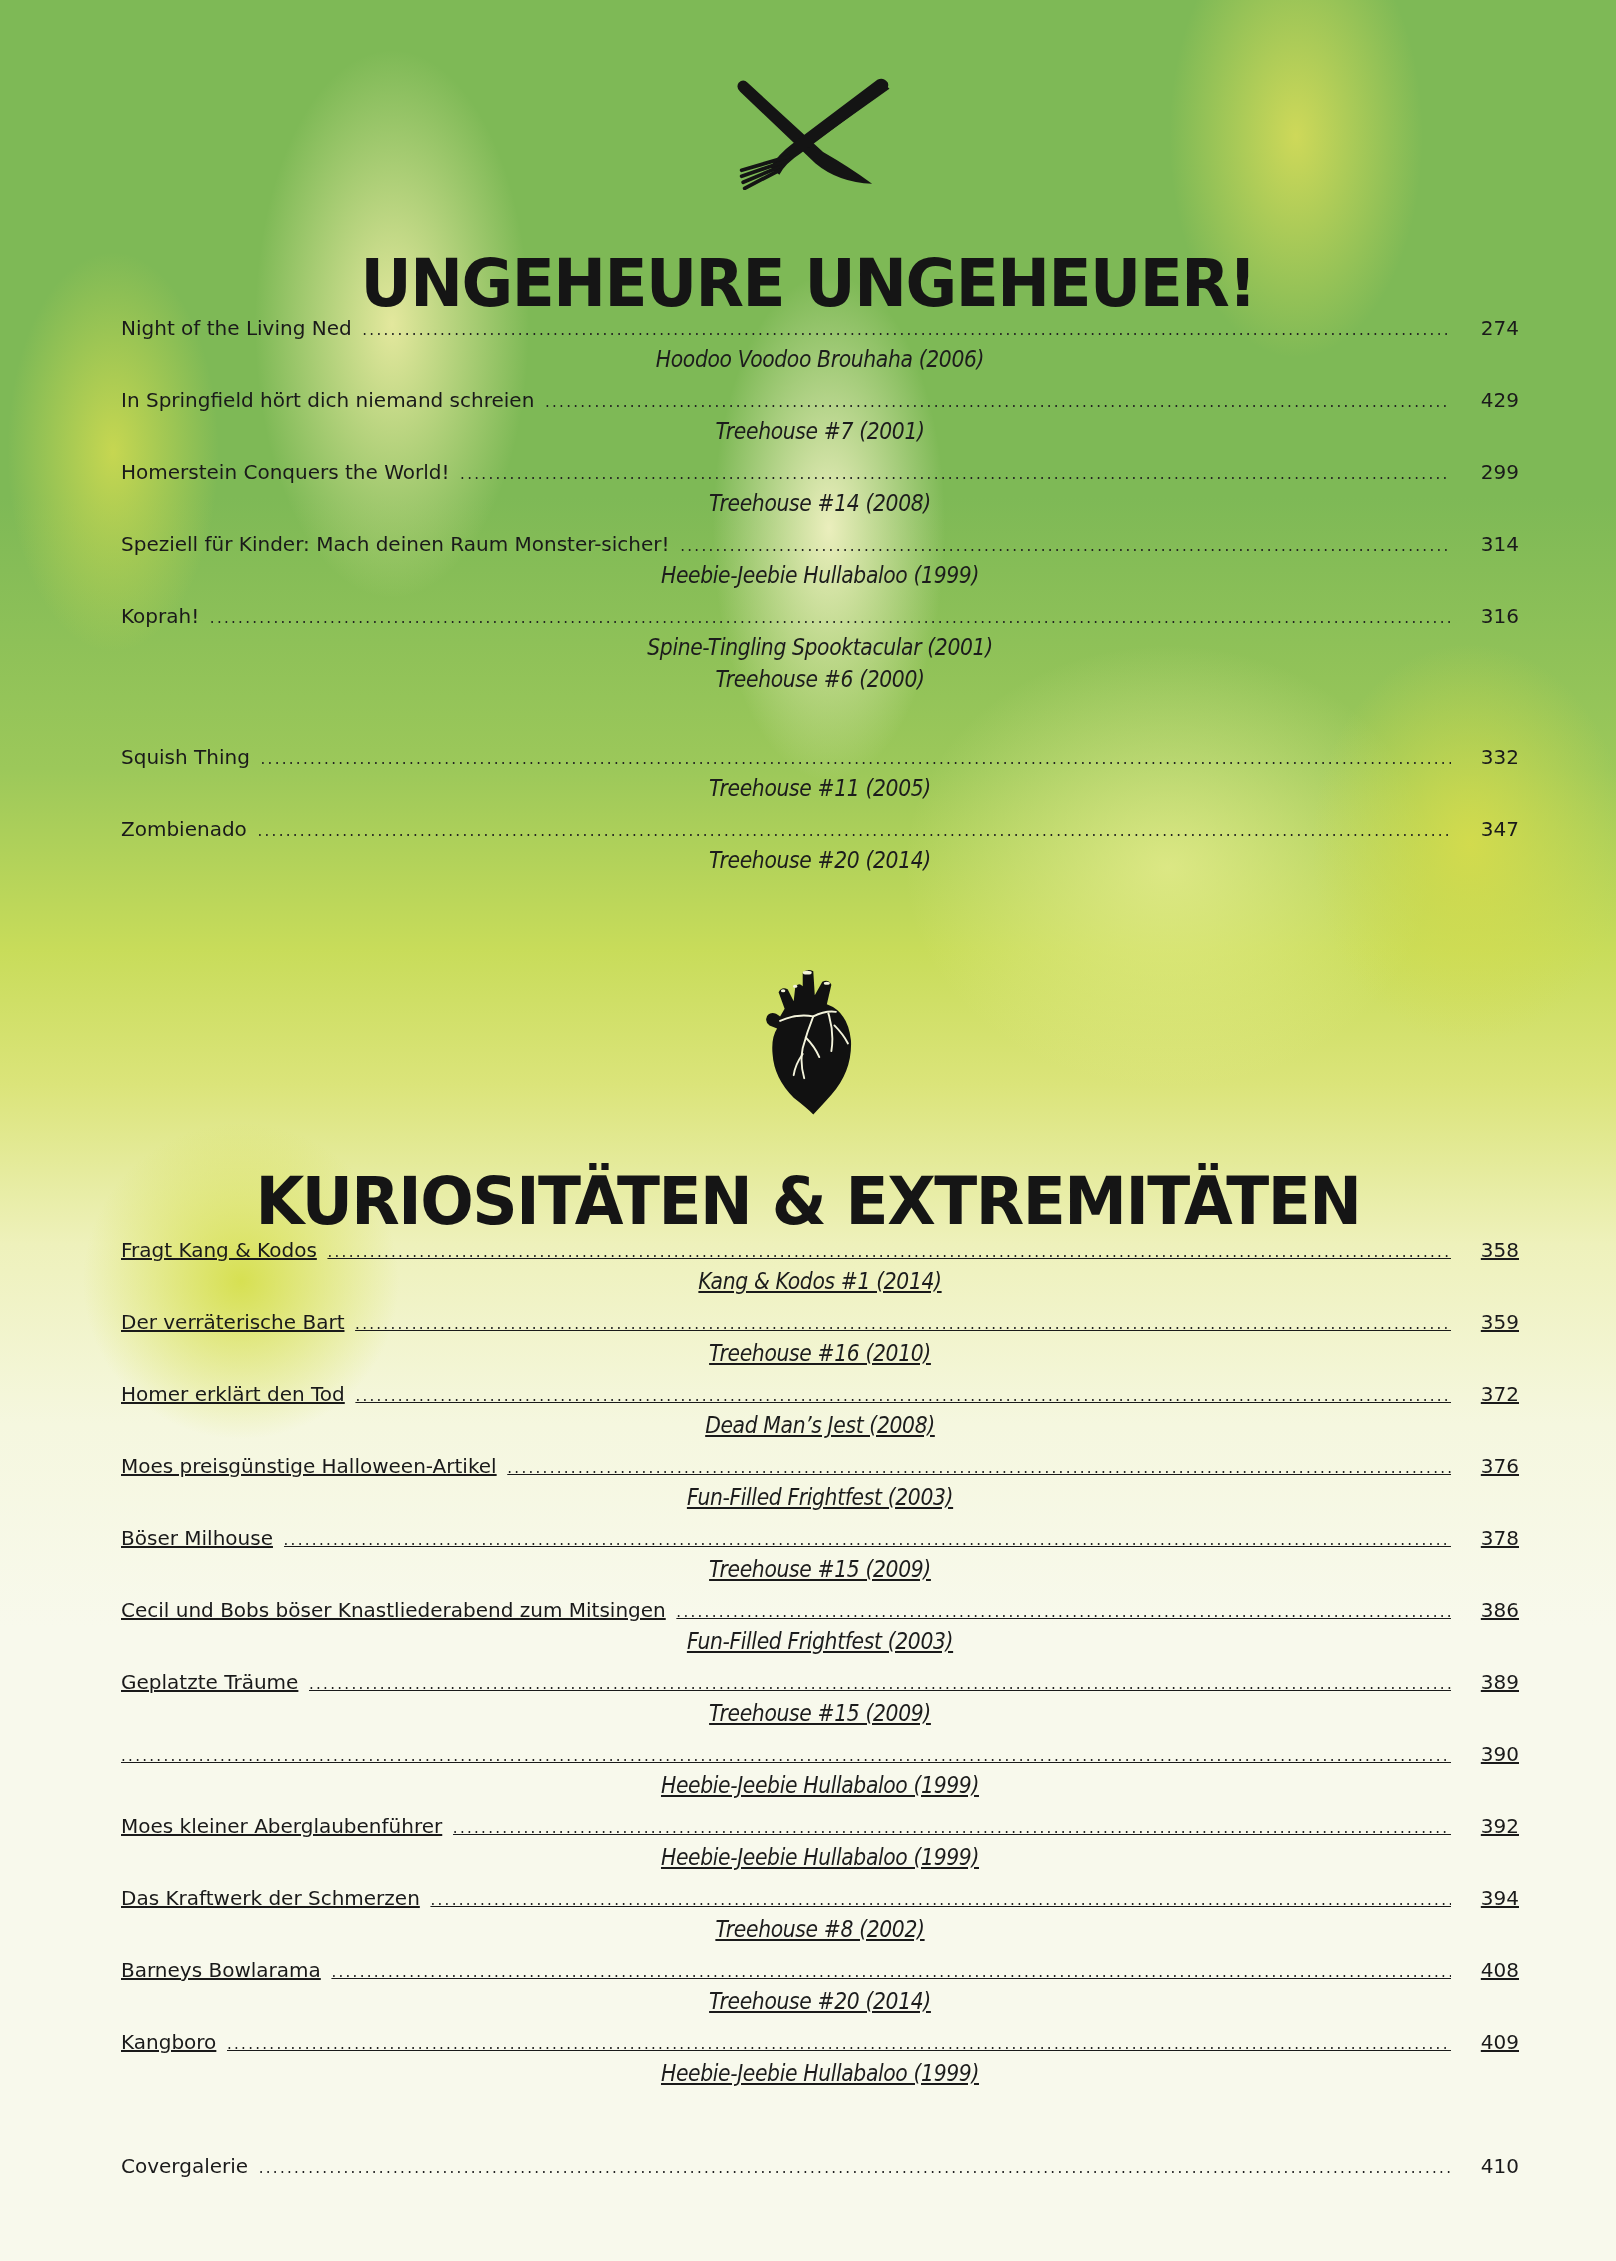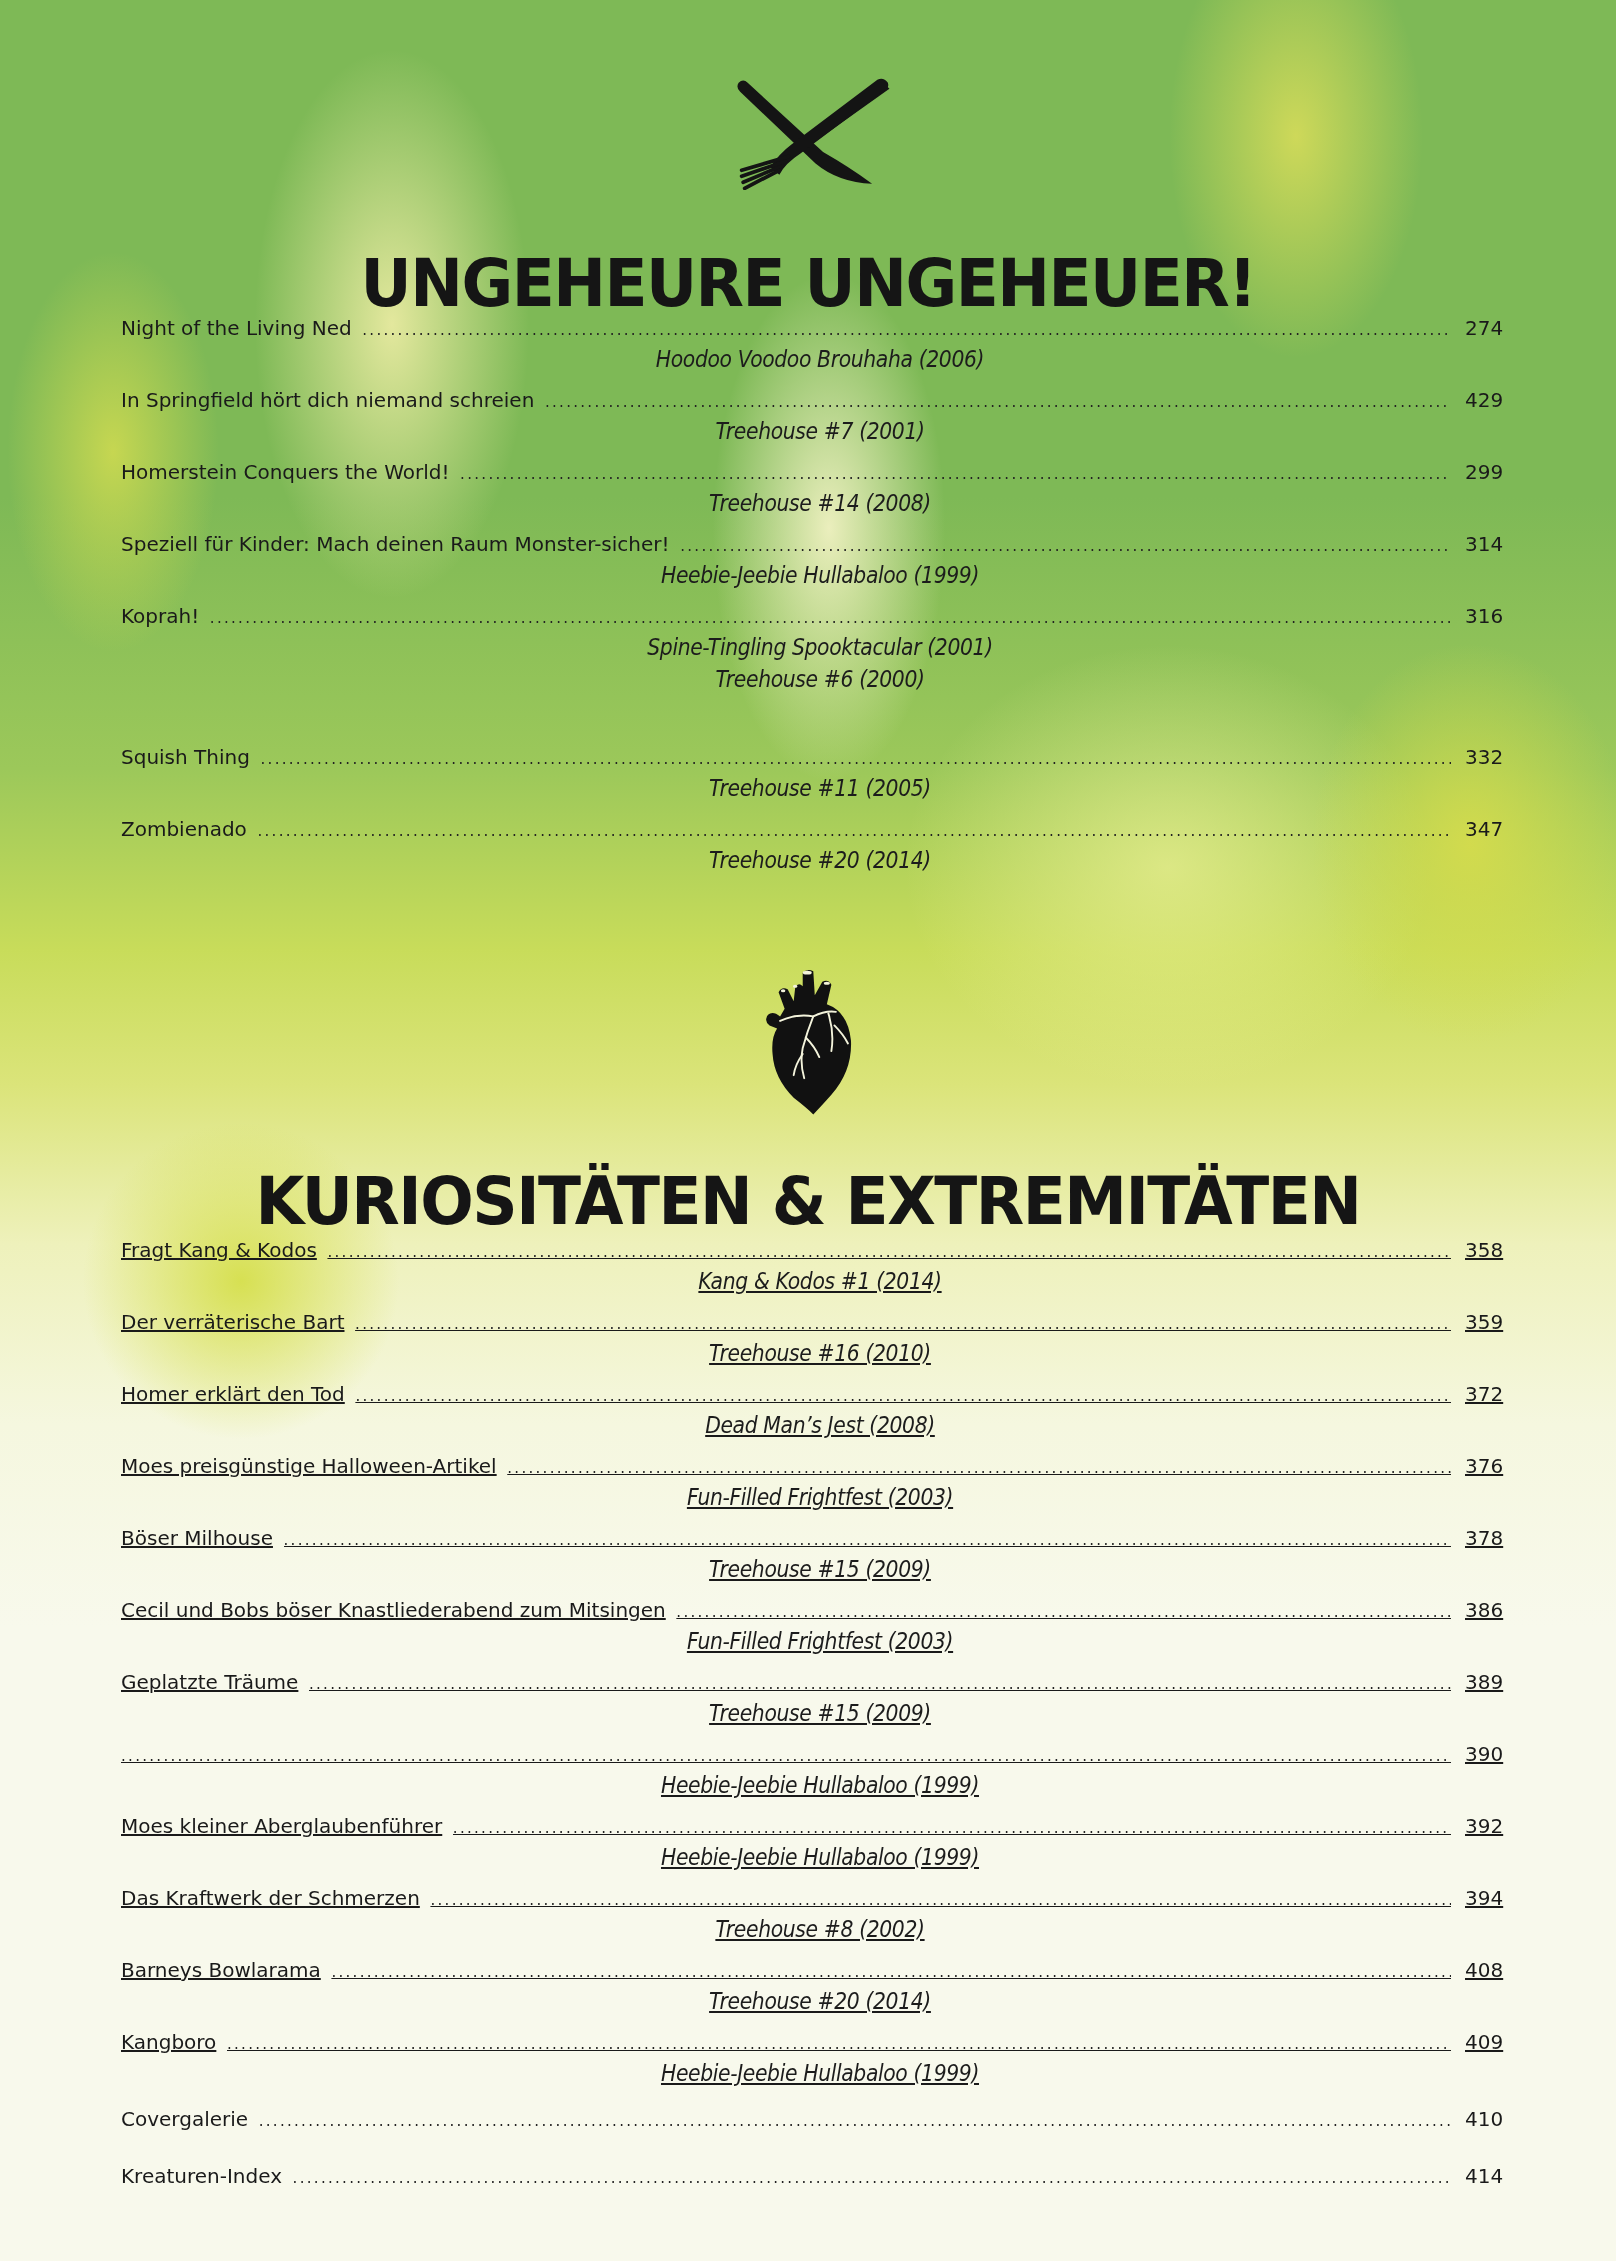--- a/index.html
+++ b/index.html
@@ -50,39 +50,39 @@
   }
   .title-1 { top: 205px; }
   .title-2 { top: 1123px; }
 
   .toc { position: absolute; left: 121px; width: 1398px; }
   .toc-1 { top: 309px; }
   .toc-2 { top: 1231px; text-decoration: underline; }
   .toc-3 { top: 2100px; }
 
   .entry { height: 72px; position: relative; }
-  .entry.simple { height: 57px; }
+  .entry.simple { height: 57px; margin-top: 47px; }
   .line {
     display: flex; align-items: baseline;
     font-size: 20px; line-height: 38px;
     font-family: "DejaVu Sans", sans-serif;
   }
   .line .title { white-space: nowrap; padding-right: 10.6px; }
   .line .dots {
     flex: 1;
     overflow: hidden;
     white-space: nowrap;
     font-size: 15px;
     letter-spacing: 2.3px;
     color: #222;
   }
   .line .dots::after {
     content: "................................................................................................................................................................................................................................................................";
   }
-  .line .page { padding-left: 13.6px; width: 54px; text-align: left; }
+  .line .page { padding-left: 13.6px; width: 54px; text-align: right; }
   .source {
     text-align: center;
     font-style: italic;
     font-size: 22.6px;
     line-height: 26px;
     margin-top: -3px;
     letter-spacing: -0.4px;
     color: #1c1c1c;
     transform: scaleX(0.9);
   }

